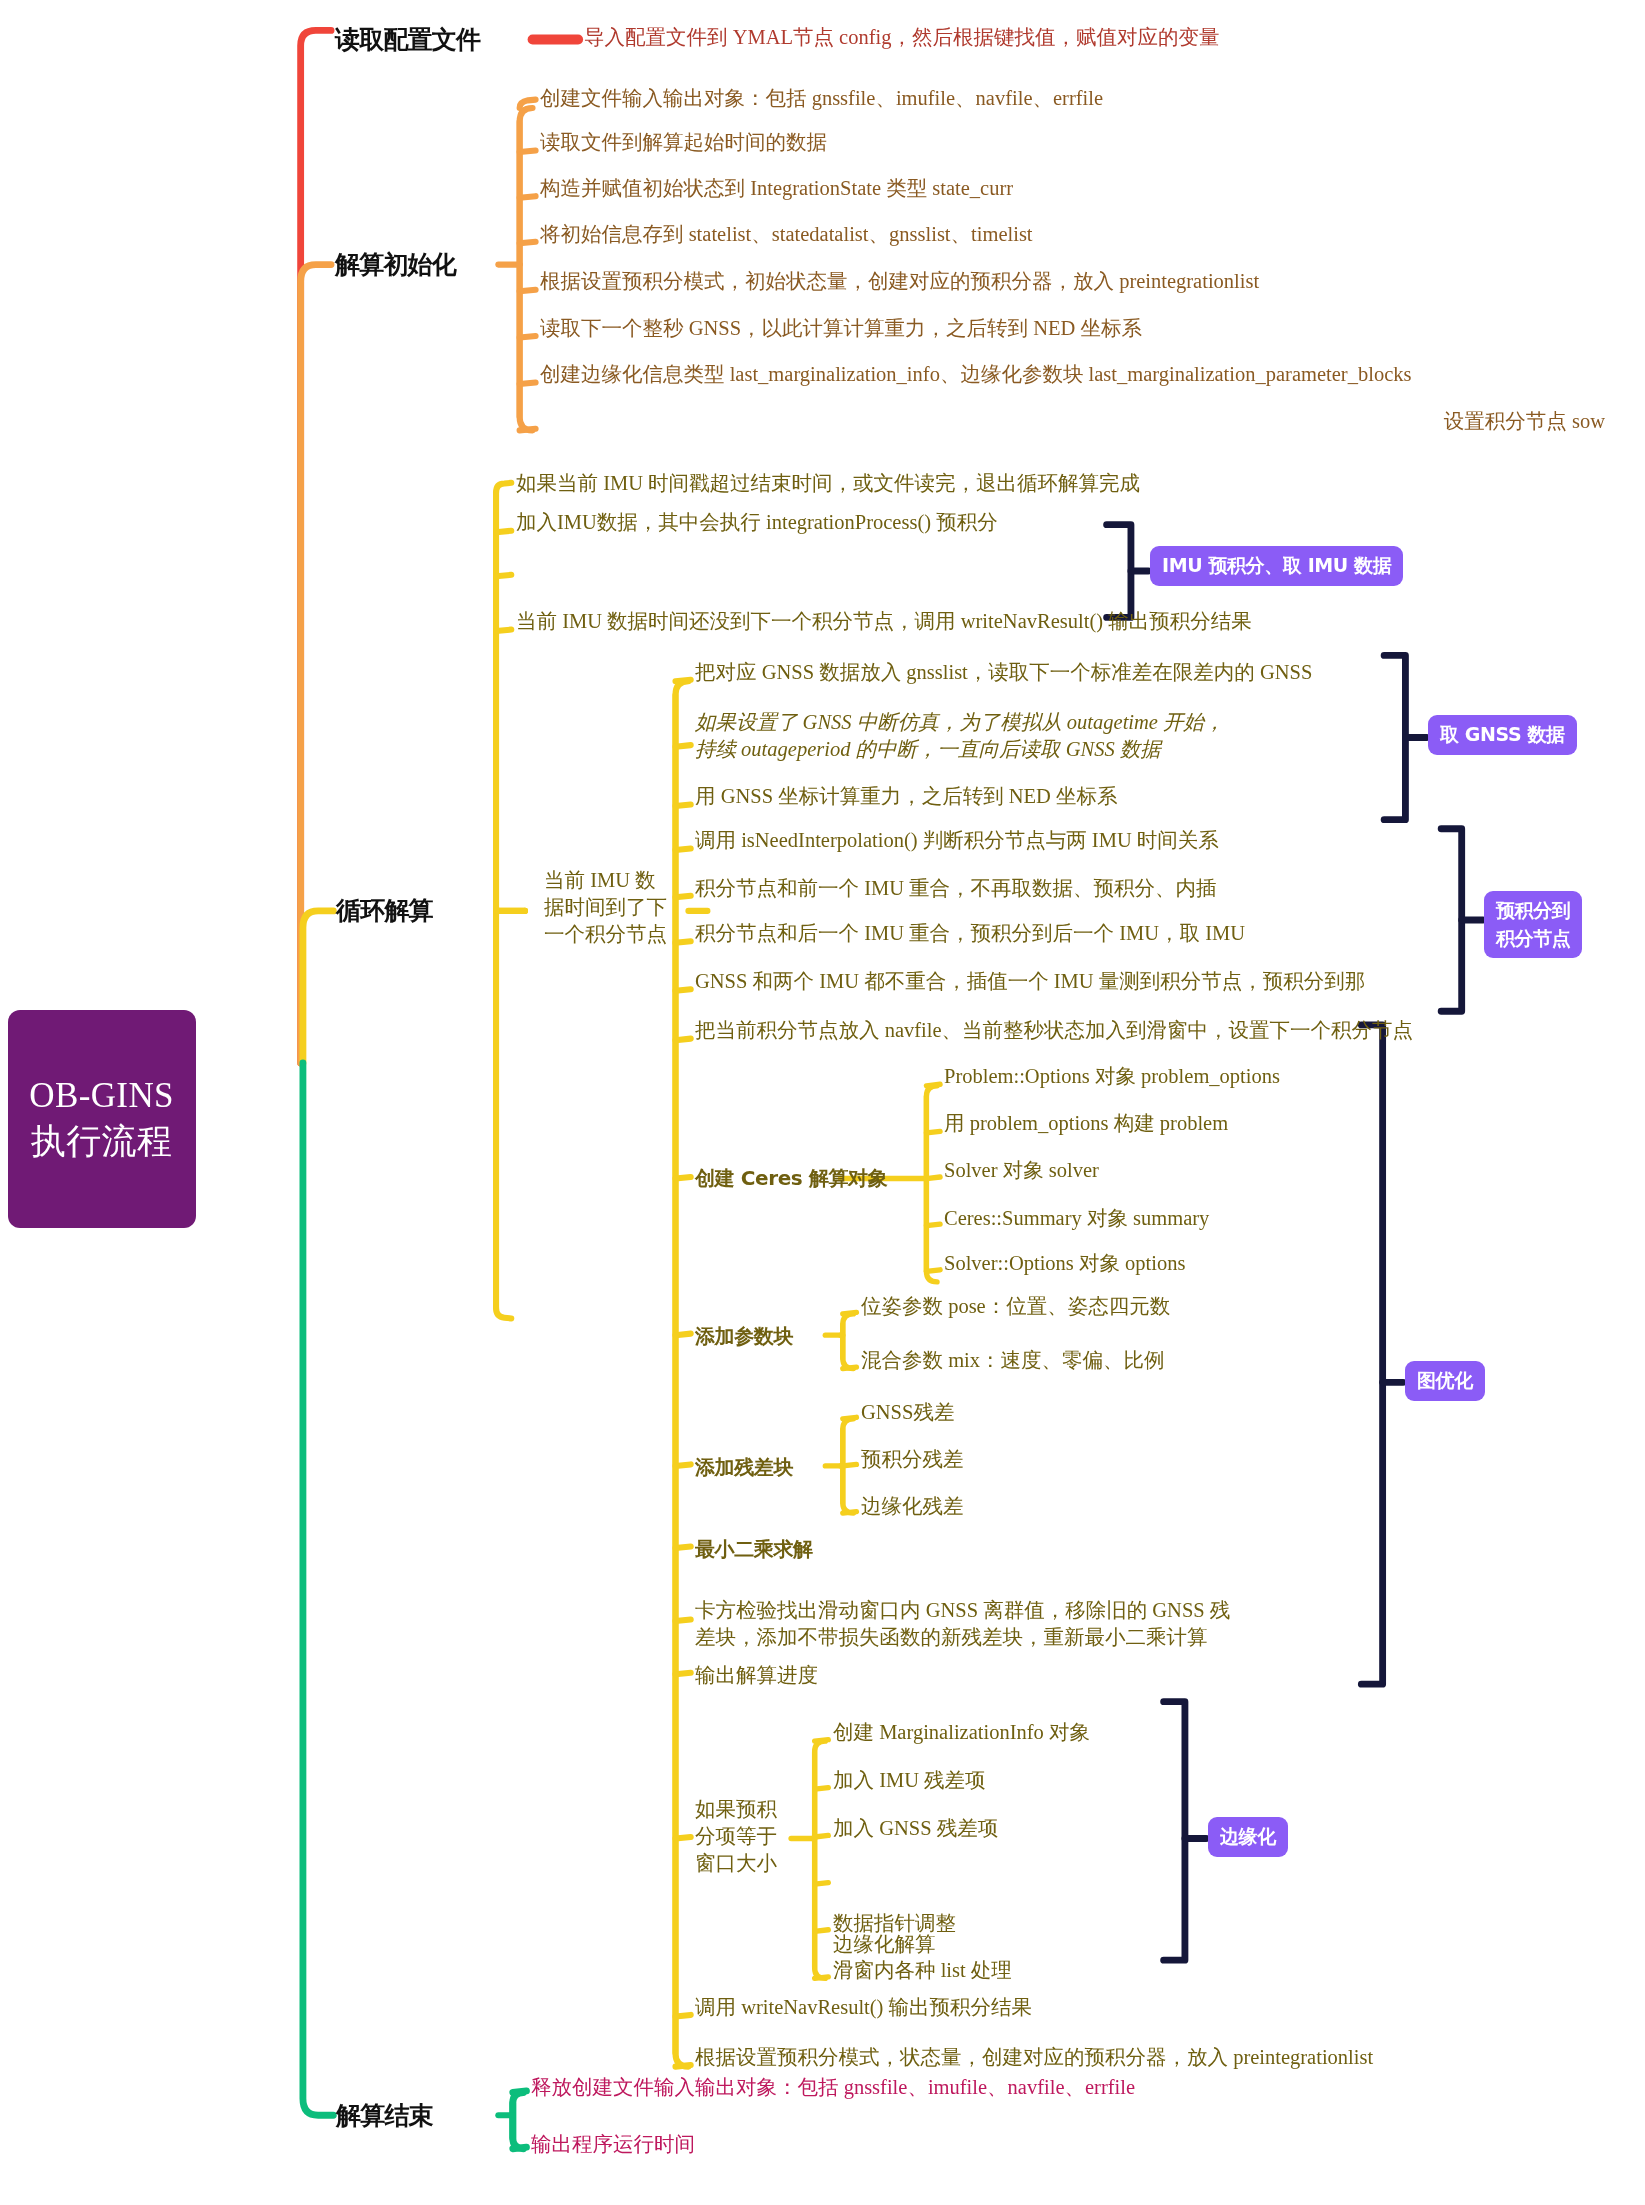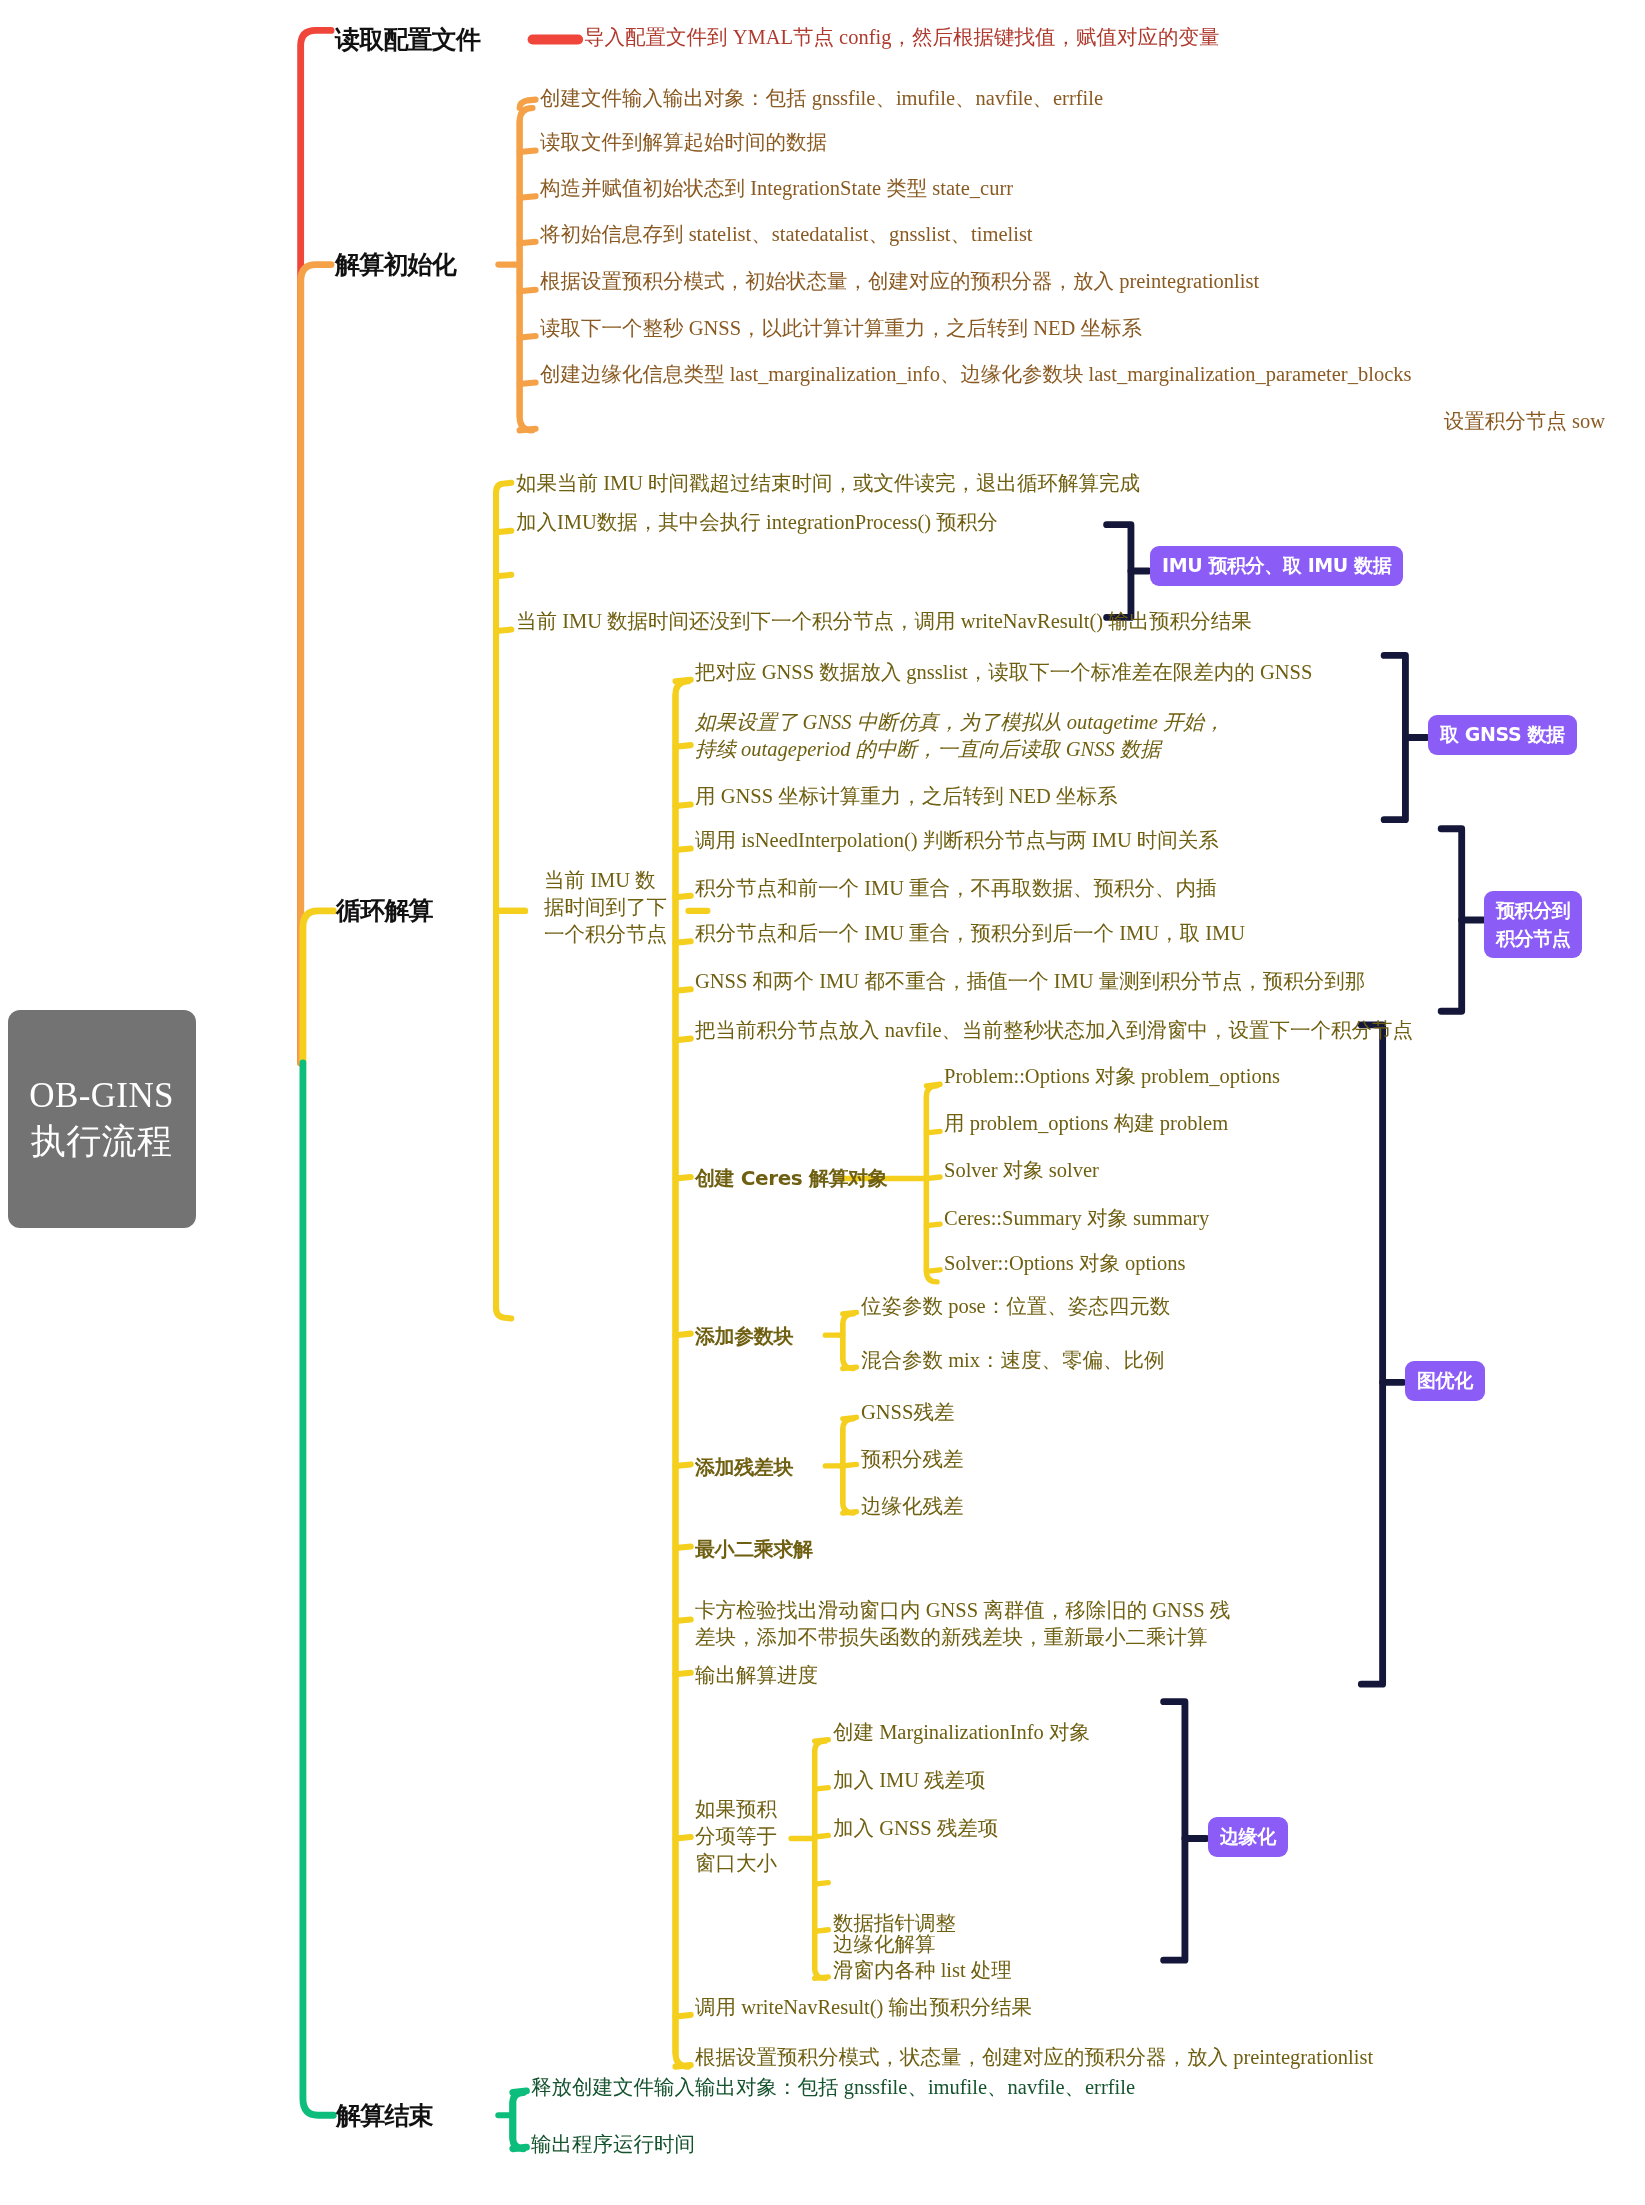--- a/index.html
+++ b/index.html
@@ -11,40 +11,40 @@
   svg.links{position:absolute;left:0;top:0;width:1646px;height:2205px;pointer-events:none;}
 
   
   .node{
     position:absolute;
     line-height:1.32;
     white-space:pre-line;
   }
   
   .root{
-    background:#737373;color:#ffffff;border-radius:12px;
+    background:#701a75;color:#ffffff;border-radius:12px;
     text-align:center;
     font-size:35px;
     padding:16.7px 20px;
     letter-spacing:0.4px;
   }
   .root .l2{display:block;}
 
   
   .lvl1{
     font-family:"DejaVu Sans","Liberation Sans",sans-serif;
     font-weight:700;color:#111111;font-size:25px;
     letter-spacing:-0.8px;
   }
   
   .leaf{ font-size:20.5px; }
   .leaf.red{ color:#b03a2e; }
   .leaf.orange{ color:#8a5a22; }
   .leaf.gold{ color:#6f5f10; }
-  .leaf.green{ color:#14532d; }
+  .leaf.green{ color:#be185d; }
   .leaf.bold{
     font-family:"DejaVu Sans","Liberation Sans",sans-serif;
     font-weight:700;font-size:20px;letter-spacing:-0.4px;color:#6f5f10;
   }
   
   .badge{
     position:absolute;
     background:#8b5cf6;color:#ffffff;border-radius:9px;
     font-family:"DejaVu Sans","Liberation Sans",sans-serif;
     font-weight:700;

